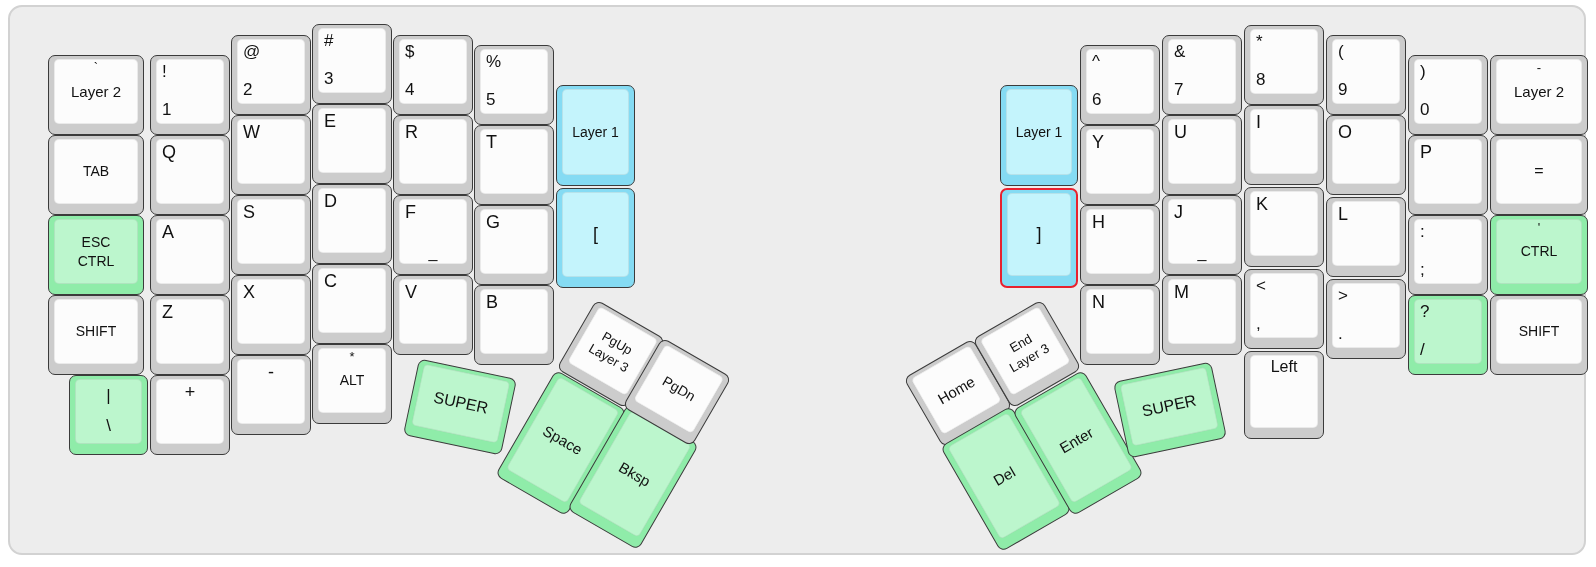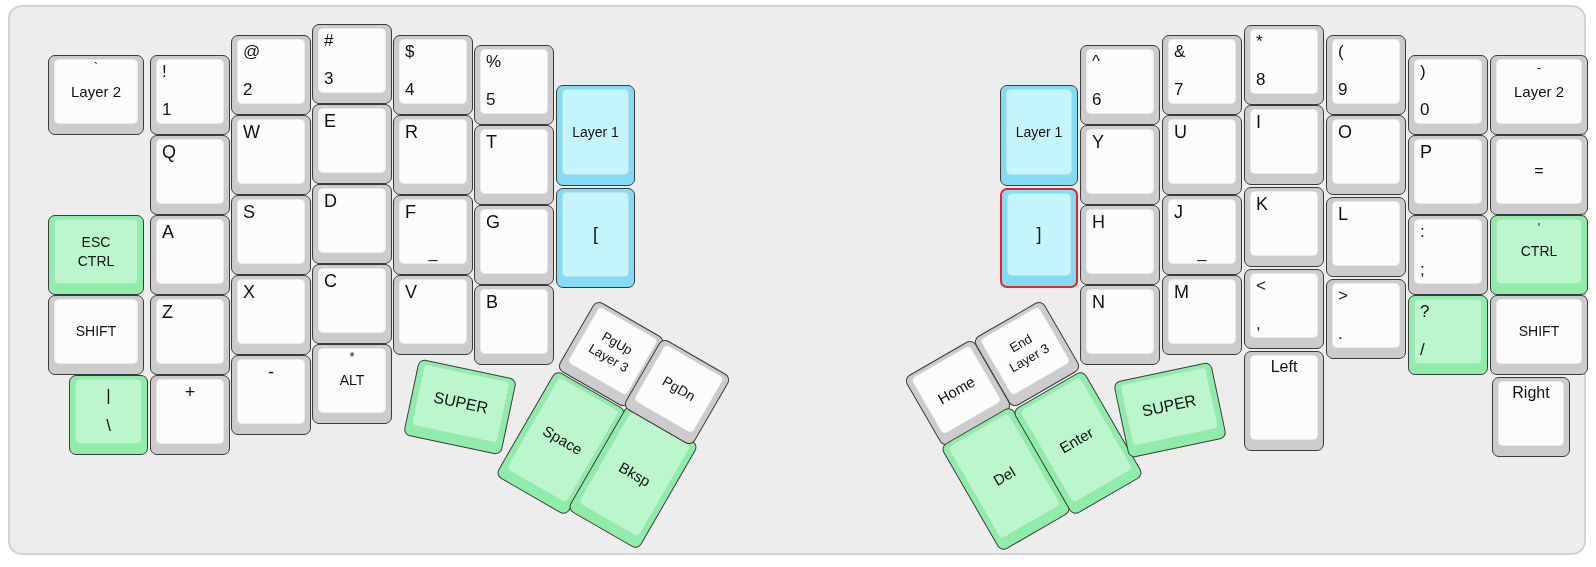--- a/index.html
+++ b/index.html
@@ -75,20 +75,27 @@
 <div id="panel">
   <div id="keys">
       <div class="key" style="left: 38px; top: 48px; width: 96px; height: 80px; background: rgb(204, 204, 204); border-color: rgb(59, 59, 59);">
         <div class="cap" style="background: rgb(252, 252, 252);">
           <span class="topleg">`</span>
           <div class="capflex">
             <span class="line" style="font-size: 15px;">Layer 2</span>
           </div>
         </div>
       </div>
+      <div class="key" style="left: 38px; top: 128px; width: 96px; height: 80px; background: rgb(204, 204, 204); border-color: rgb(59, 59, 59);">
+        <div class="cap" style="background: rgb(252, 252, 252);">
+          <div class="capflex">
+            <span class="line" style="font-size: 14px;">TAB</span>
+          </div>
+        </div>
+      </div>
       <div class="key" style="left: 38px; top: 208px; width: 96px; height: 80px; background: rgb(143, 236, 169); border-color: rgb(59, 59, 59);">
         <div class="cap" style="background: rgb(188, 246, 205);">
           <div class="capflex">
             <span class="line" style="font-size: 14px;">ESC</span>
             <span class="line" style="font-size: 14px;">CTRL</span>
           </div>
         </div>
       </div>
       <div class="key" style="left: 38px; top: 288px; width: 96px; height: 80px; background: rgb(204, 204, 204); border-color: rgb(59, 59, 59);">
         <div class="cap" style="background: rgb(252, 252, 252);">
@@ -349,21 +356,21 @@
         <div class="cap" style="background: rgb(252, 252, 252);">
           <span class="leg tl" style="top: 2px; font-size: 18px;">K</span>
         </div>
       </div>
       <div class="key" style="left: 1234px; top: 262px; width: 80px; height: 80px; background: rgb(204, 204, 204); border-color: rgb(59, 59, 59);">
         <div class="cap" style="background: rgb(252, 252, 252);">
           <span class="leg tl" style="top: 2px; font-size: 17px;">&lt;</span>
           <span class="leg tl" style="top: 40px; font-size: 17px;">,</span>
         </div>
       </div>
-      <div class="key" style="left: 1234px; top: 344px; width: 80px; height: 100px; background: rgb(204, 204, 204); border-color: rgb(59, 59, 59);">
+      <div class="key" style="left: 1234px; top: 344px; width: 80px; height: 88px; background: rgb(204, 204, 204); border-color: rgb(59, 59, 59);">
         <div class="cap" style="background: rgb(252, 252, 252);">
           <span class="leg ctr" style="top: 2px; font-size: 16px;">Left</span>
         </div>
       </div>
       <div class="key" style="left: 1316px; top: 28px; width: 80px; height: 80px; background: rgb(204, 204, 204); border-color: rgb(59, 59, 59);">
         <div class="cap" style="background: rgb(252, 252, 252);">
           <span class="leg tl" style="top: 2px; font-size: 17px;">(</span>
           <span class="leg tl" style="top: 40px; font-size: 17px;">9</span>
         </div>
       </div>
@@ -427,25 +434,20 @@
           <div class="capflex">
             <span class="line" style="font-size: 14px;">CTRL</span>
           </div>
         </div>
       </div>
       <div class="key" style="left: 1480px; top: 288px; width: 98px; height: 80px; background: rgb(204, 204, 204); border-color: rgb(59, 59, 59);">
         <div class="cap" style="background: rgb(252, 252, 252);">
           <div class="capflex">
             <span class="line" style="font-size: 14px;">SHIFT</span>
           </div>
-        </div>
-      </div>
-      <div class="key" style="left: 1482px; top: 370px; width: 78px; height: 80px; background: rgb(204, 204, 204); border-color: rgb(59, 59, 59);">
-        <div class="cap" style="background: rgb(252, 252, 252);">
-          <span class="leg ctr" style="top: 2px; font-size: 16px;">Right</span>
         </div>
       </div>
       <div class="key" style="left: 908px; top: 346px; width: 80px; height: 80px; background: rgb(204, 204, 204); border-color: rgb(59, 59, 59); transform: rotate(-30deg);">
         <div class="cap" style="background: rgb(252, 252, 252);">
           <div class="capflex">
             <span class="line" style="font-size: 15px;">Home</span>
           </div>
         </div>
       </div>
       <div class="key" style="left: 977px; top: 307px; width: 80px; height: 80px; background: rgb(204, 204, 204); border-color: rgb(59, 59, 59); transform: rotate(-30deg);">

